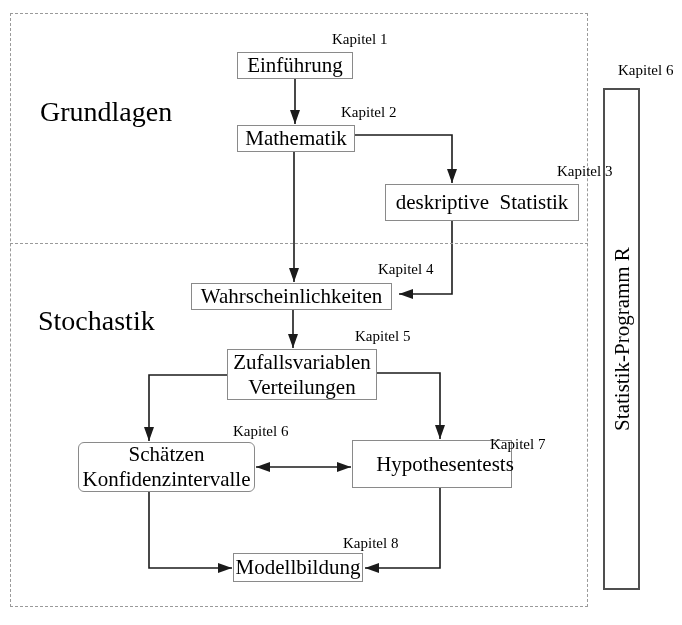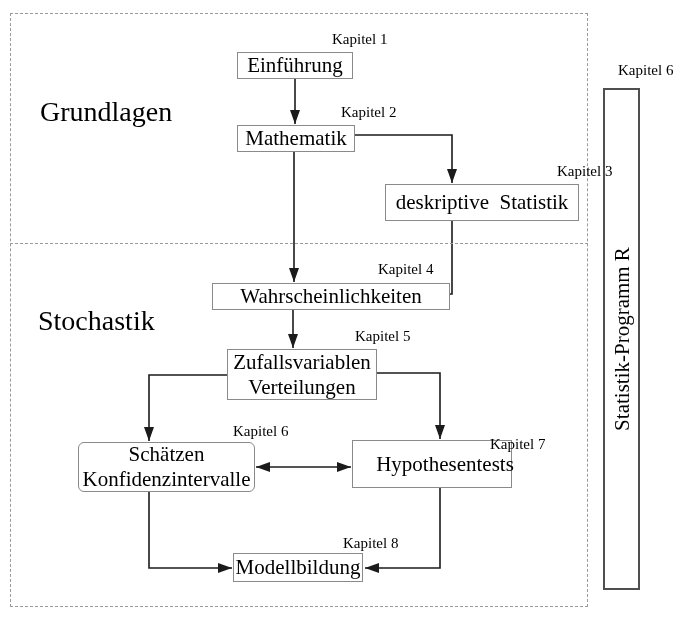--- a/index.html
+++ b/index.html
@@ -28,21 +28,21 @@
   .lbl-grundlagen{left:40px; top:97px;}
   .lbl-stochastik{left:38px; top:306px;}
   .node{
     position:absolute; background:var(--bg); border:1px solid var(--box-border);
     display:flex; flex-direction:column; align-items:center; justify-content:center;
     font-size:21px; line-height:25px; white-space:pre; text-align:center;
   }
   .n-einf{left:237px; top:52px;  width:116px; height:27px;}
   .n-math{left:237px; top:125px; width:118px; height:27px;}
   .n-desk{left:349px; top:184px; width:194px; height:37px;margin-left:36px;}
-  .n-wahr{left:212px; top:283px; width:238px; height:27px;}
+  .n-wahr{left:191px; top:283px; width:201px; height:27px;}
   .n-zuf {left:227px; top:349px; width:150px; height:51px;text-align:center;}
   .n-scha{left:78px;  top:442px; width:177px; height:50px;border-radius:6px;}
   .n-hypo{left:352px; top:440px; width:160px; height:48px;padding-left:26px;}
   .n-mode{left:233px; top:553px; width:130px; height:29px;}
   .n-rbox{left:603px; top:88px;  width:37px;  height:502px; border:2px solid var(--rbox-border);}
   .n-rbox .vtext{
     position:absolute; left:50%; top:50%;
     transform:translate(-50%,-50%) rotate(-90deg);
     font-size:21px; white-space:nowrap;
   }

